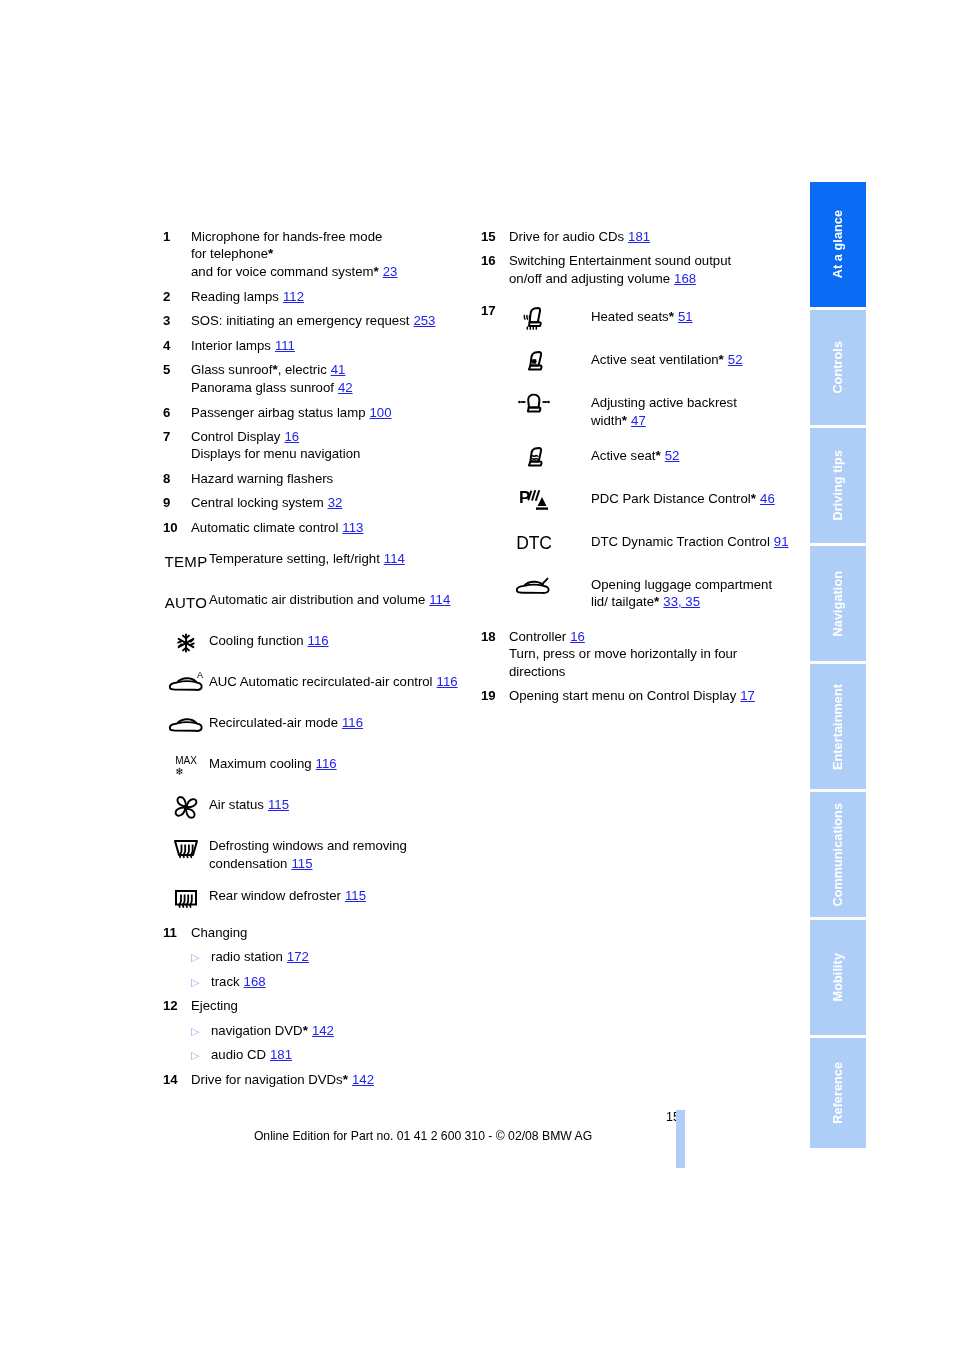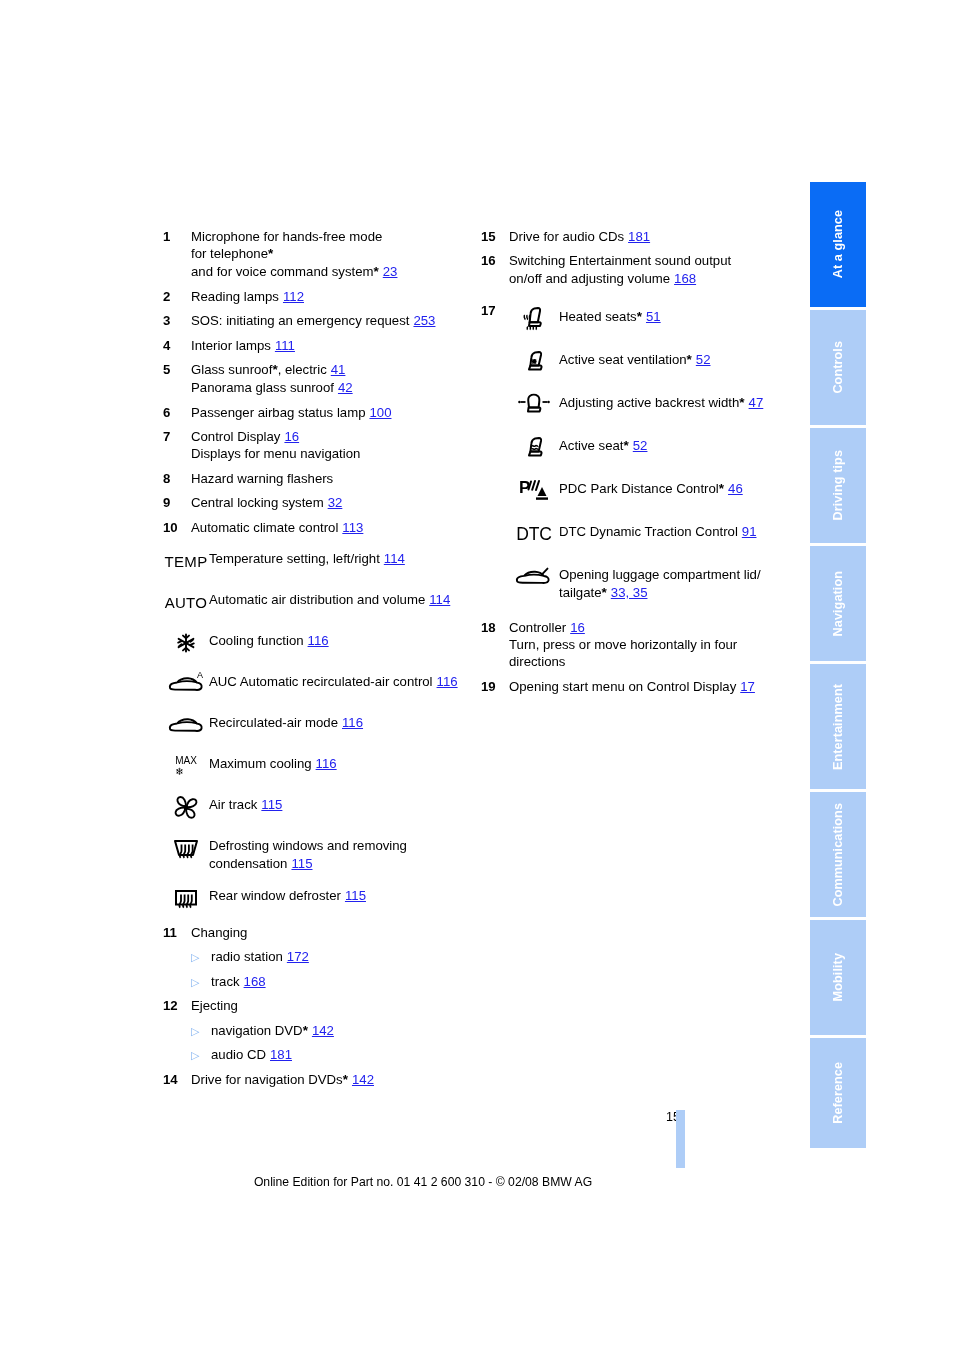--- a/index.html
+++ b/index.html
@@ -81,21 +81,21 @@
     align-items: center;
     justify-content: center;
     position: relative;
   }
   .icon-text {
     flex: 1 1 auto;
     line-height: 1.32;
     padding-top: 4px;
   }
   .icon-list.right .icon-cell { flex: 0 0 50px; }
-  .icon-list.right .icon-row  { margin-bottom: 13px; }
+  .icon-list.right .icon-row  { margin-bottom: 13px; gap: 32px; }
 
   
   .glyph-temp, .glyph-auto {
     font-size: 15px;
     letter-spacing: 0.3px;
   }
   .glyph-max {
     font-size: 10px;
     line-height: 1.0;
     text-align: left;
@@ -172,21 +172,21 @@
     position: absolute;
     left: 620px;
     top: 1110px;
     width: 60px;
     text-align: right;
     font-size: 12.5px;
   }
   #footer {
     position: absolute;
     left: 163px;
-    top: 1175px;
+    top: 1129px;
     width: 520px;
     text-align: center;
     font-size: 12.2px;
   }
   #footbar {
     position: absolute;
     left: 676px;
     top: 1110px;
     width: 9px;
     height: 58px;
@@ -365,21 +365,21 @@
             <g fill="none" stroke="#000" stroke-width="1.9">
               <path d="M15 14.2 C15 9 12.6 5 9.6 5 C7.2 5 6 7 6.6 9.2 C7.4 12 11 14 15 14.2 Z"></path>
               <path d="M15.6 15.2 C20.6 15.6 25 13.6 25.4 10.6 C25.7 8.2 23.8 6.8 21.5 7.2 C18.7 7.8 16.2 11.2 15.6 15.2 Z"></path>
               <path d="M14.4 15.6 C9.4 15.2 5 17.2 4.6 20.2 C4.3 22.6 6.2 24 8.5 23.6 C11.3 23 13.8 19.6 14.4 15.6 Z"></path>
               <path d="M15 16.6 C15 21.8 17.4 25.8 20.4 25.8 C22.8 25.8 24 23.8 23.4 21.6 C22.6 18.8 19 16.8 15 16.6 Z"></path>
               <circle cx="15" cy="15.4" r="1.5"></circle>
             </g>
           </svg>
         </div>
         <div class="icon-text">
-          <span class="ln"><span>Air track</span><span class="ref">115</span></span>
+          <span class="ln"><span>Air status</span><span class="ref">115</span></span>
         </div>
       </div>
 
       <div class="icon-row">
         <div class="icon-cell">
           <svg width="32" height="28" viewBox="0 0 32 28">
             <path d="M5 7 L27 7 L23 21 L9 21 Z" fill="none" stroke="#000" stroke-width="2" stroke-linejoin="round"></path>
             <g fill="none" stroke="#000" stroke-width="1.8">
               <path d="M11.5 10.5 L11.5 17 C11.5 19 9.8 19.6 9.8 21.6 C9.8 23 10.6 23.8 10.6 23.8"></path>
               <path d="M15.2 10.5 L15.2 17 C15.2 19 13.5 19.6 13.5 21.6 C13.5 23 14.3 23.8 14.3 23.8"></path>

